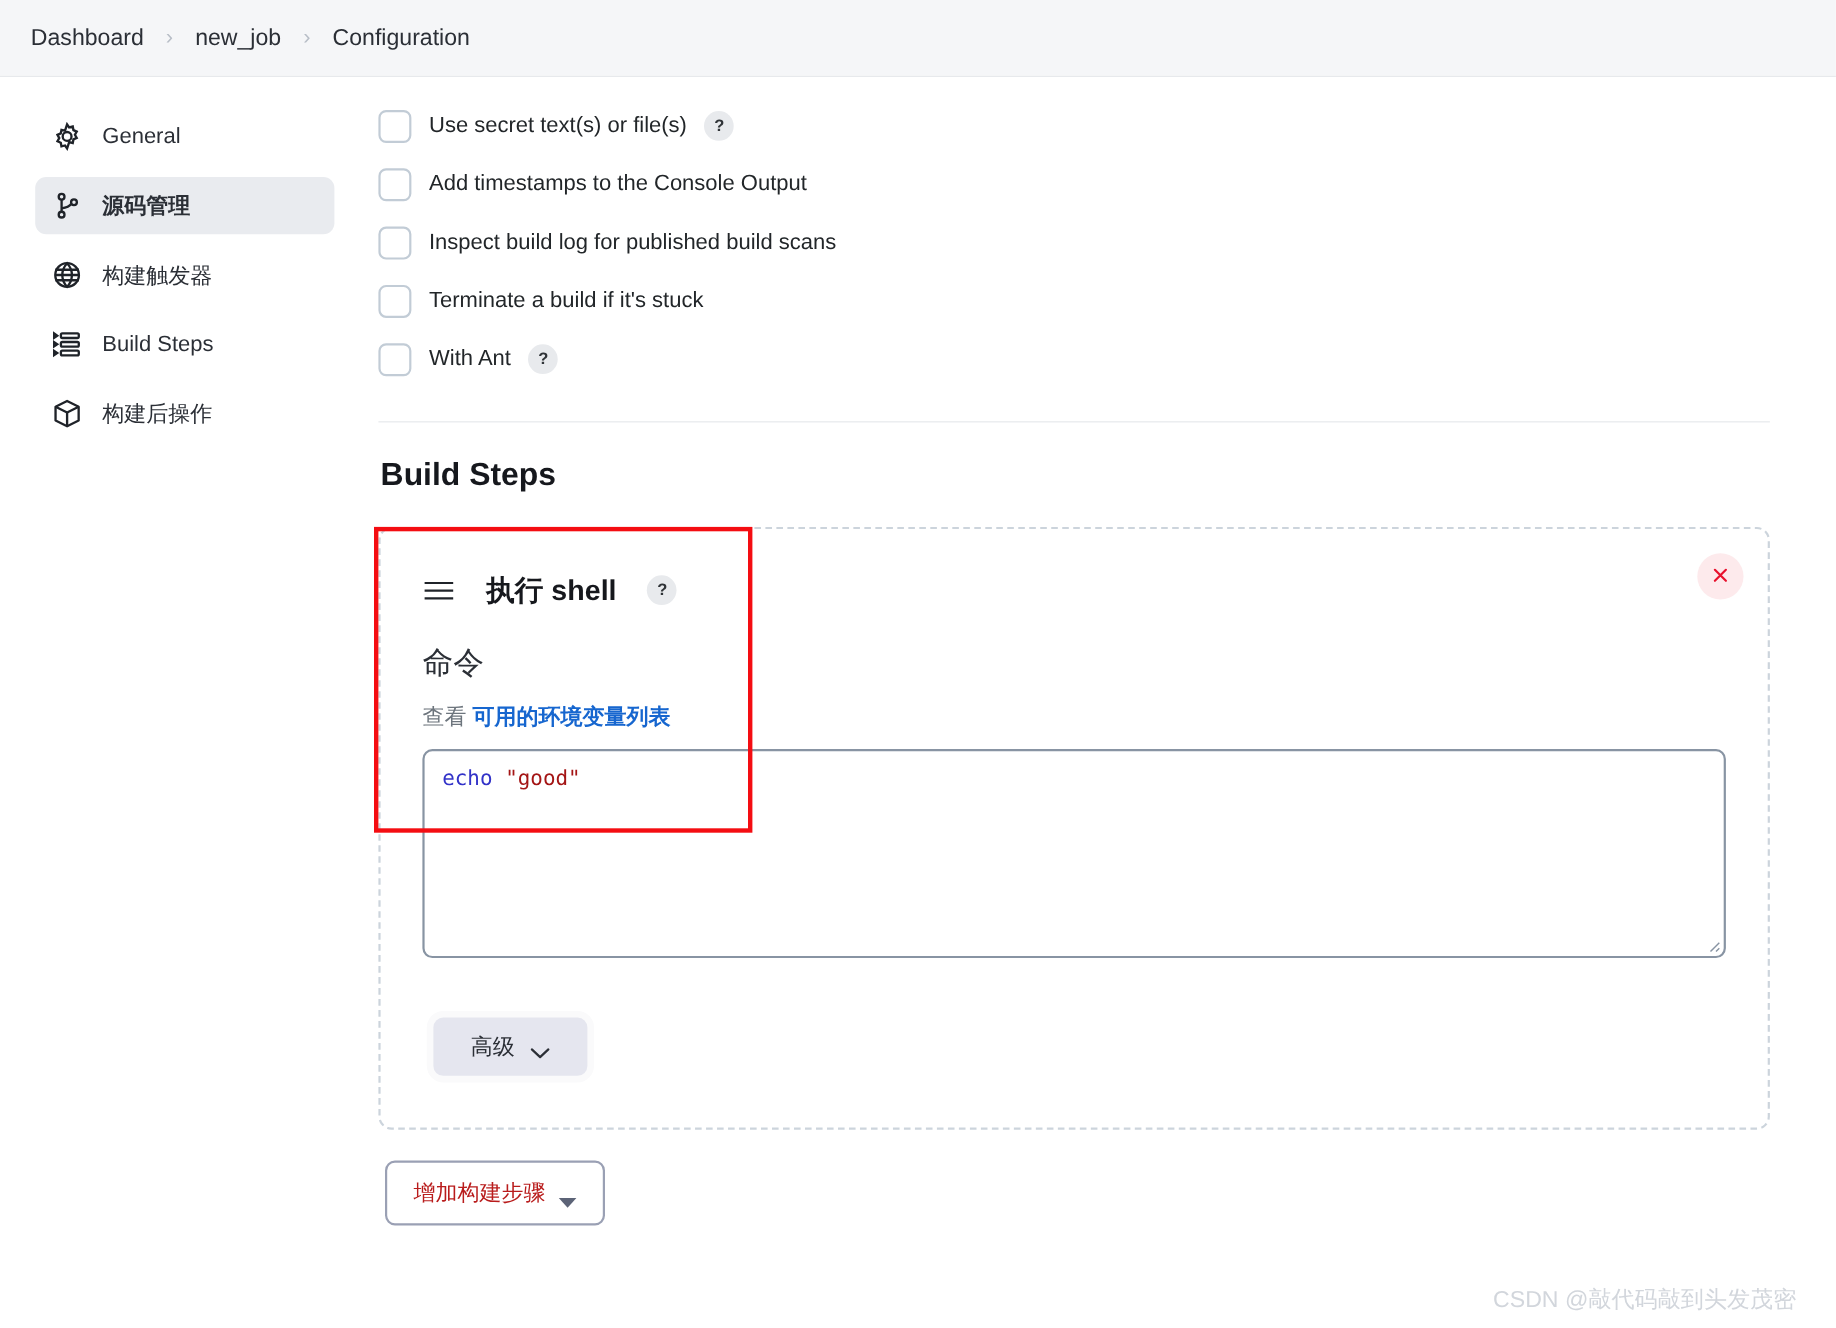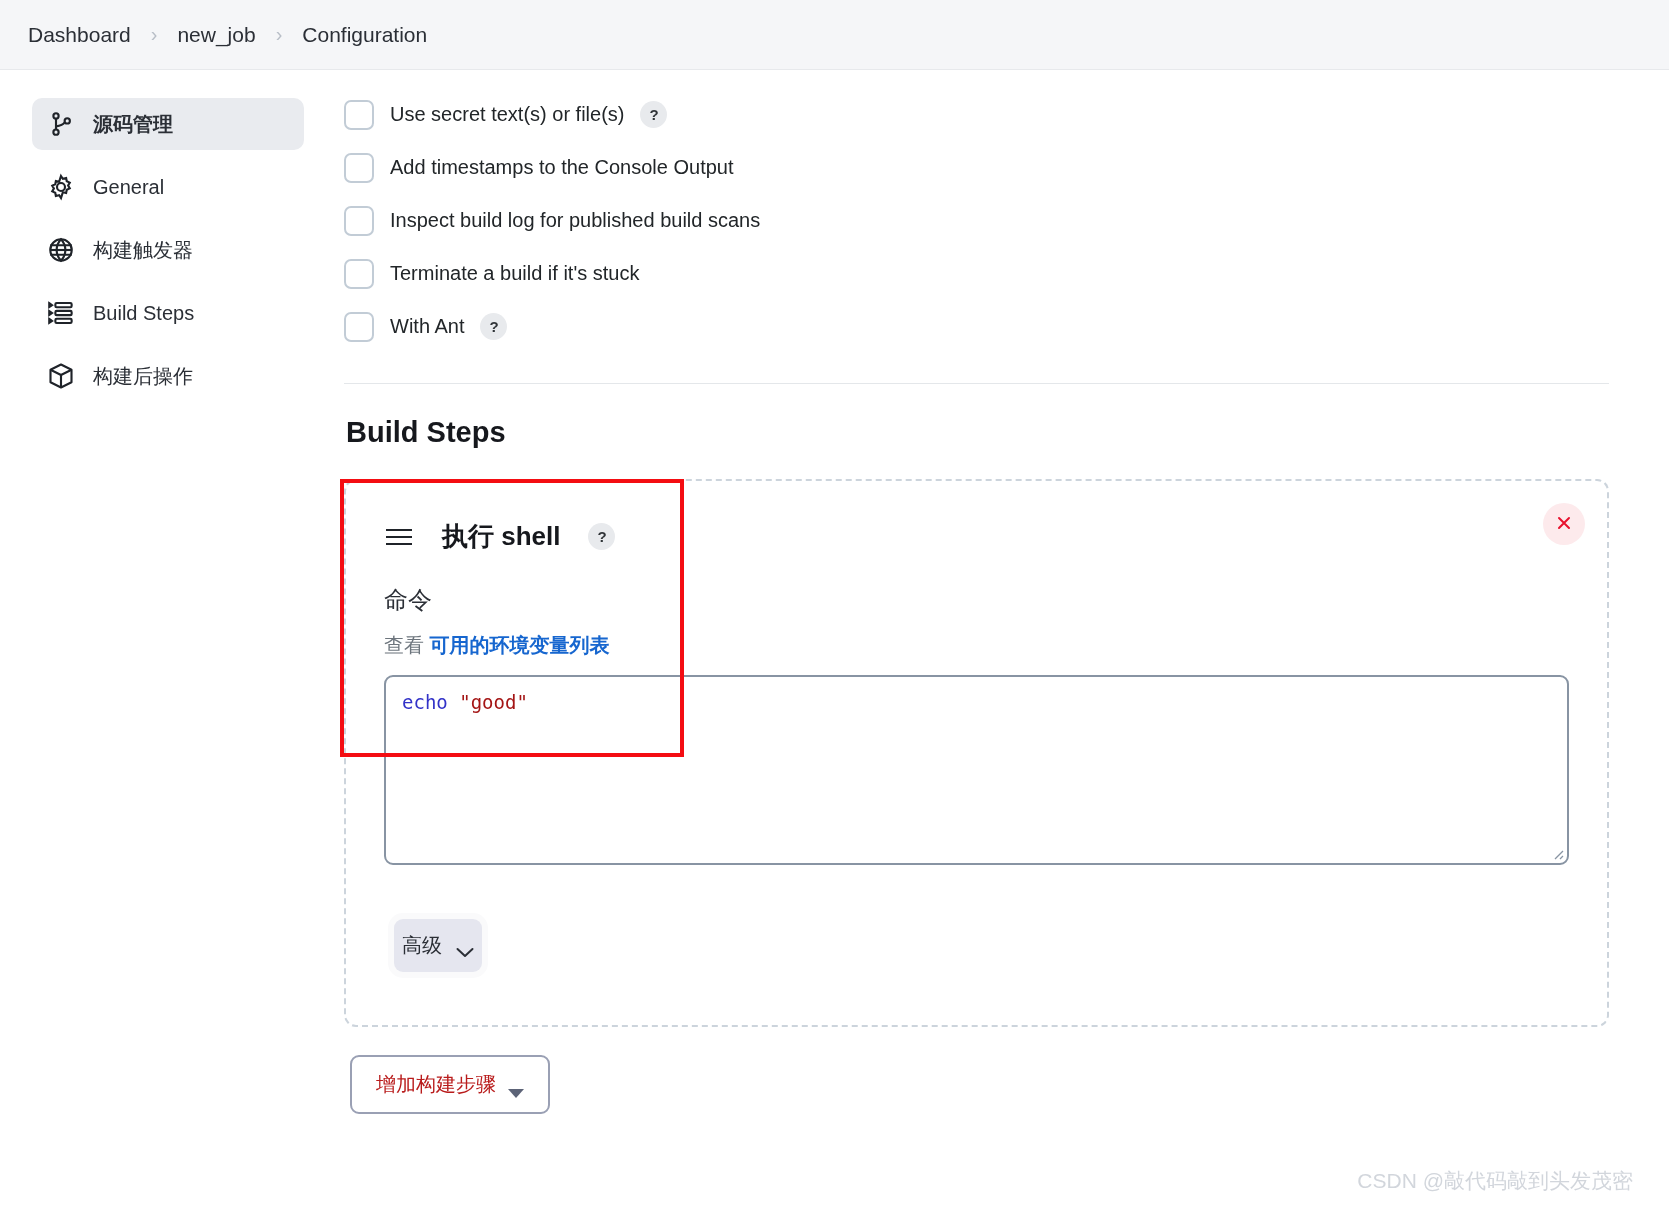--- a/index.html
+++ b/index.html
@@ -134,21 +134,21 @@
   .step-head {
     display: flex;
     align-items: center;
     gap: 28px;
     margin: 8px 0 0 12px;
   }
   .drag-ico { width: 30px; height: 22px; flex: 0 0 30px; cursor: grab; }
   .step-title { font-size: 26px; font-weight: bold; color: #16181d; }
 
   .cmd-label {
-    font-size: 24px;
+    font-size: 28px;
     color: #2b2f36;
     margin: 30px 0 0 12px;
   }
   .env-line { margin: 16px 0 0 12px; font-size: 20px; }
   .env-prefix { color: #6d757d; }
   .env-link {
     color: #1666cf;
     font-weight: bold;
     text-decoration: none;
     cursor: pointer;
@@ -181,21 +181,21 @@
   }
 
   .adv-btn {
     margin: 54px 0 0 22px;
     display: inline-flex;
     align-items: center;
     gap: 14px;
     background: #e5e6ef;
     border: none;
     border-radius: 9px;
-    padding: 13px 8px;
+    padding: 13px 34px;
     font-size: 20px;
     color: #2b2f36;
     font-family: inherit;
     cursor: pointer;
     box-shadow: 0 0 0 6px #fafafb;
     justify-content: flex-end;
   }
   .chev { width: 18px; height: 11px; display: block; }
 
   .close-btn {
@@ -262,42 +262,42 @@
   <span class="crumb">Dashboard</span>
   <span class="crumb-sep">›</span>
   <span class="crumb">new_job</span>
   <span class="crumb-sep">›</span>
   <span class="crumb">Configuration</span>
 </div>
 
 <div class="page">
 
   <aside class="sidebar">
+
+    <div class="nav-item">
+      <span class="nav-ico">
+        <svg viewBox="0 0 24 24" width="30" height="30" fill="none" stroke="#1f2329" stroke-width="1.7">
+          <circle cx="12" cy="12" r="3.2"></circle>
+          <path d="M12 3.2l1.5 2.2 2.6-.6.5 2.6 2.4 1.1-1.3 2.3 1.3 2.3-2.4 1.1-.5 2.6-2.6-.6L12 20.8l-1.5-2.2-2.6.6-.5-2.6-2.4-1.1 1.3-2.3-1.3-2.3 2.4-1.1.5-2.6 2.6.6z"></path>
+        </svg>
+      </span>
+      <span class="nav-label">General</span>
+    </div>
 
     <div class="nav-item active">
       <span class="nav-ico">
         <svg viewBox="0 0 24 24" width="30" height="30" fill="none" stroke="#1f2329" stroke-width="1.7">
           <circle cx="8" cy="5.5" r="2.1"></circle>
           <circle cx="8" cy="18.5" r="2.1"></circle>
           <circle cx="17" cy="9.5" r="2.1"></circle>
           <path d="M8 7.6v8.8"></path>
           <path d="M15 10.7c-1.6 2.4-4 2.8-7 3.2"></path>
         </svg>
       </span>
       <span class="nav-label">源码管理</span>
-    </div>
-
-    <div class="nav-item">
-      <span class="nav-ico">
-        <svg viewBox="0 0 24 24" width="30" height="30" fill="none" stroke="#1f2329" stroke-width="1.7">
-          <circle cx="12" cy="12" r="3.2"></circle>
-          <path d="M12 3.2l1.5 2.2 2.6-.6.5 2.6 2.4 1.1-1.3 2.3 1.3 2.3-2.4 1.1-.5 2.6-2.6-.6L12 20.8l-1.5-2.2-2.6.6-.5-2.6-2.4-1.1 1.3-2.3-1.3-2.3 2.4-1.1.5-2.6 2.6.6z"></path>
-        </svg>
-      </span>
-      <span class="nav-label">General</span>
     </div>
 
 
     <div class="nav-item">
       <span class="nav-ico">
         <svg viewBox="0 0 24 24" width="30" height="30" fill="none" stroke="#1f2329" stroke-width="1.7">
           <circle cx="12" cy="12" r="8.6"></circle>
           <path d="M3.4 12h17.2"></path>
           <path d="M3.4 8.2h17.2M3.4 15.8h17.2"></path>
           <path d="M12 3.4c2.4 2.6 3.5 5.6 3.5 8.6S14.4 18 12 20.6C9.6 18 8.5 15 8.5 12S9.6 6 12 3.4z"></path>

